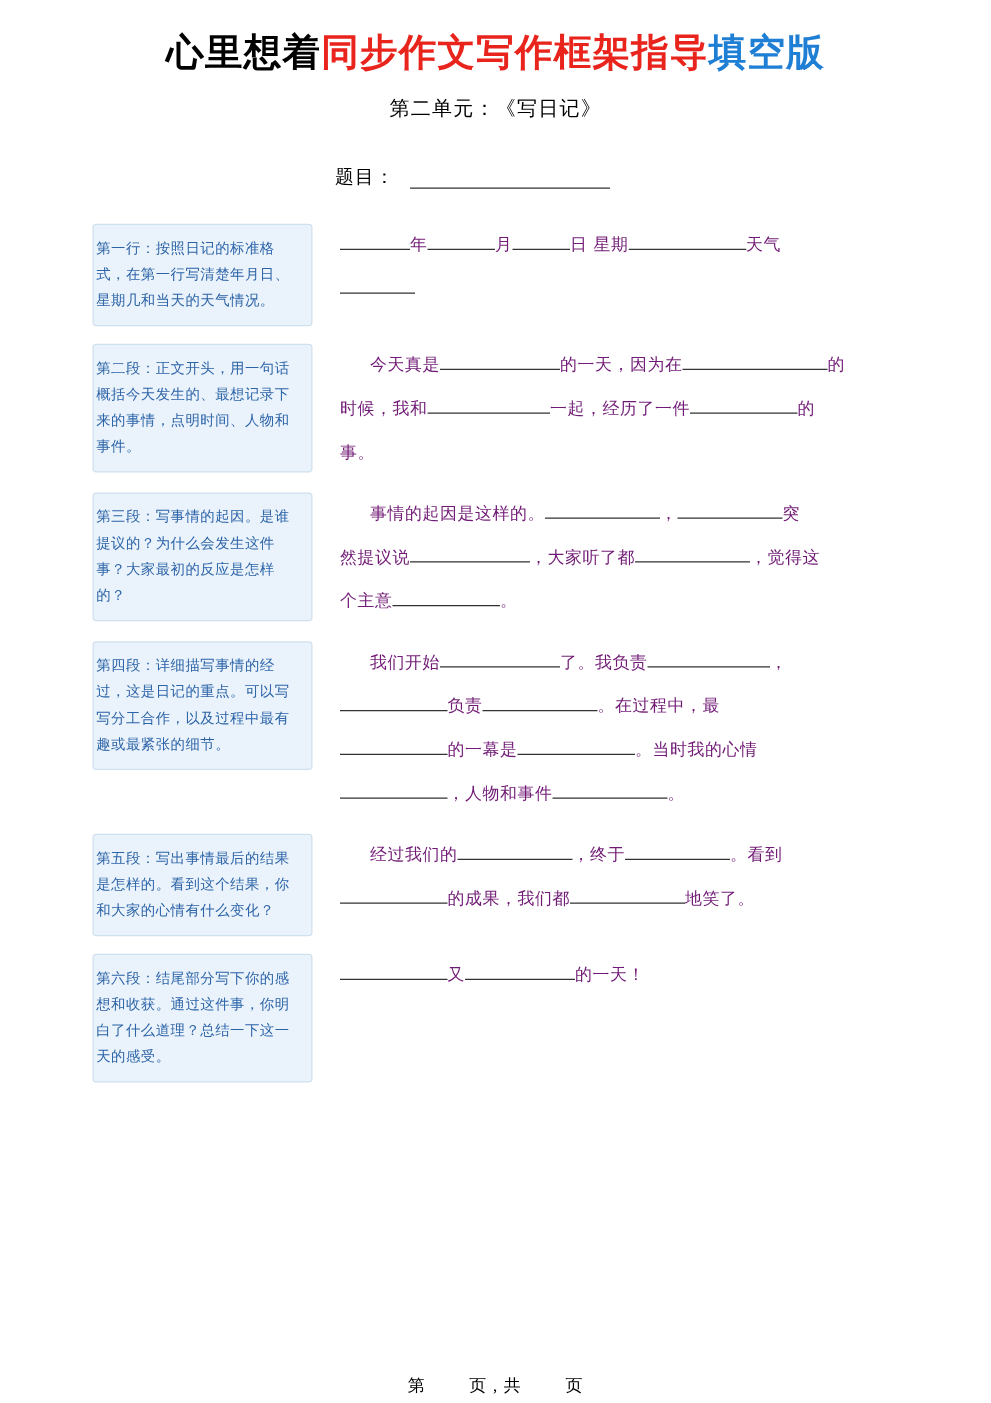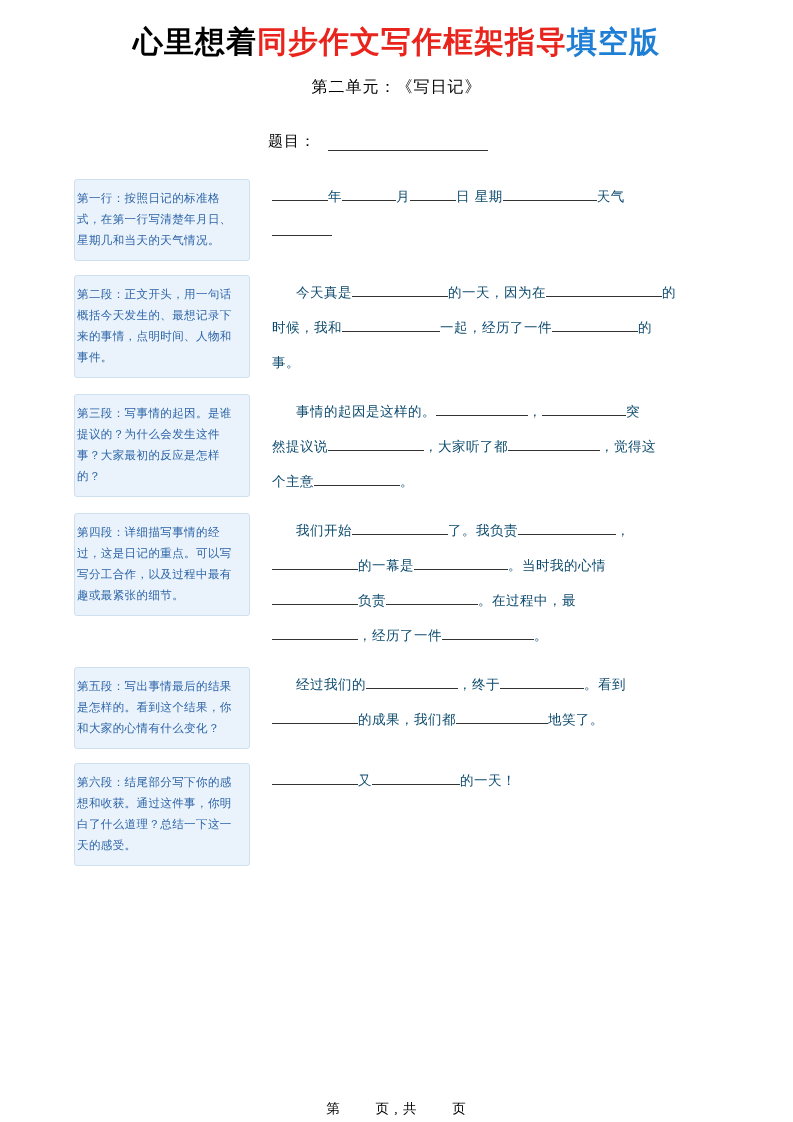--- a/index.html
+++ b/index.html
@@ -87,21 +87,21 @@
     padding: 8px 10px 9px 2px;
     letter-spacing: 0.4px;
     font-family: "DejaVu Sans", sans-serif;
   }
   .body {
     flex: 1;
     padding-left: 22px;
     padding-right: 18px;
     font-size: 13.5px;
     line-height: 35px;
-    color: #0c4a6e;
+    color: #701a75;
     font-family: "DejaVu Sans", sans-serif;
   }
   .body .ln {
     white-space: nowrap;
     height: 35px;
   }
   .body .ln.ind { padding-left: 24px; }
   .txt { letter-spacing: 0.5px; }
 
   
@@ -158,23 +158,23 @@
         <div class="body">
           <div class="ln ind"><span class="txt">事情的起因是这样的。</span><span class="blank" style="width: 92px;"></span><span class="txt">，</span><span class="blank" style="width: 84px;"></span><span class="txt">突</span></div>
           <div class="ln"><span class="txt">然提议说</span><span class="blank" style="width: 96px;"></span><span class="txt">，大家听了都</span><span class="blank" style="width: 92px;"></span><span class="txt">，觉得这</span></div>
           <div class="ln"><span class="txt">个主意</span><span class="blank" style="width: 86px;"></span><span class="txt">。</span></div>
         </div>
       </div>
       <div class="section">
         <div class="hint">第四段：详细描写事情的经过，这是日记的重点。可以写写分工合作，以及过程中最有趣或最紧张的细节。</div>
         <div class="body">
           <div class="ln ind"><span class="txt">我们开始</span><span class="blank" style="width: 96px;"></span><span class="txt">了。我负责</span><span class="blank" style="width: 98px;"></span><span class="txt">，</span></div>
+          <div class="ln"><span class="blank" style="width: 86px;"></span><span class="txt">负责</span><span class="blank" style="width: 92px;"></span><span class="txt">。在过程中，最</span></div>
           <div class="ln"><span class="blank" style="width: 86px;"></span><span class="txt">的一幕是</span><span class="blank" style="width: 94px;"></span><span class="txt">。当时我的心情</span></div>
-          <div class="ln"><span class="blank" style="width: 86px;"></span><span class="txt">负责</span><span class="blank" style="width: 92px;"></span><span class="txt">。在过程中，最</span></div>
-          <div class="ln"><span class="blank" style="width: 86px;"></span><span class="txt">，经历了一件</span><span class="blank" style="width: 92px;"></span><span class="txt">。</span></div>
+          <div class="ln"><span class="blank" style="width: 86px;"></span><span class="txt">，人物和事件</span><span class="blank" style="width: 92px;"></span><span class="txt">。</span></div>
         </div>
       </div>
       <div class="section">
         <div class="hint">第五段：写出事情最后的结果是怎样的。看到这个结果，你和大家的心情有什么变化？</div>
         <div class="body">
           <div class="ln ind"><span class="txt">经过我们的</span><span class="blank" style="width: 92px;"></span><span class="txt">，终于</span><span class="blank" style="width: 84px;"></span><span class="txt">。看到</span></div>
           <div class="ln"><span class="blank" style="width: 86px;"></span><span class="txt">的成果，我们都</span><span class="blank" style="width: 92px;"></span><span class="txt">地笑了。</span></div>
         </div>
       </div>
       <div class="section">

